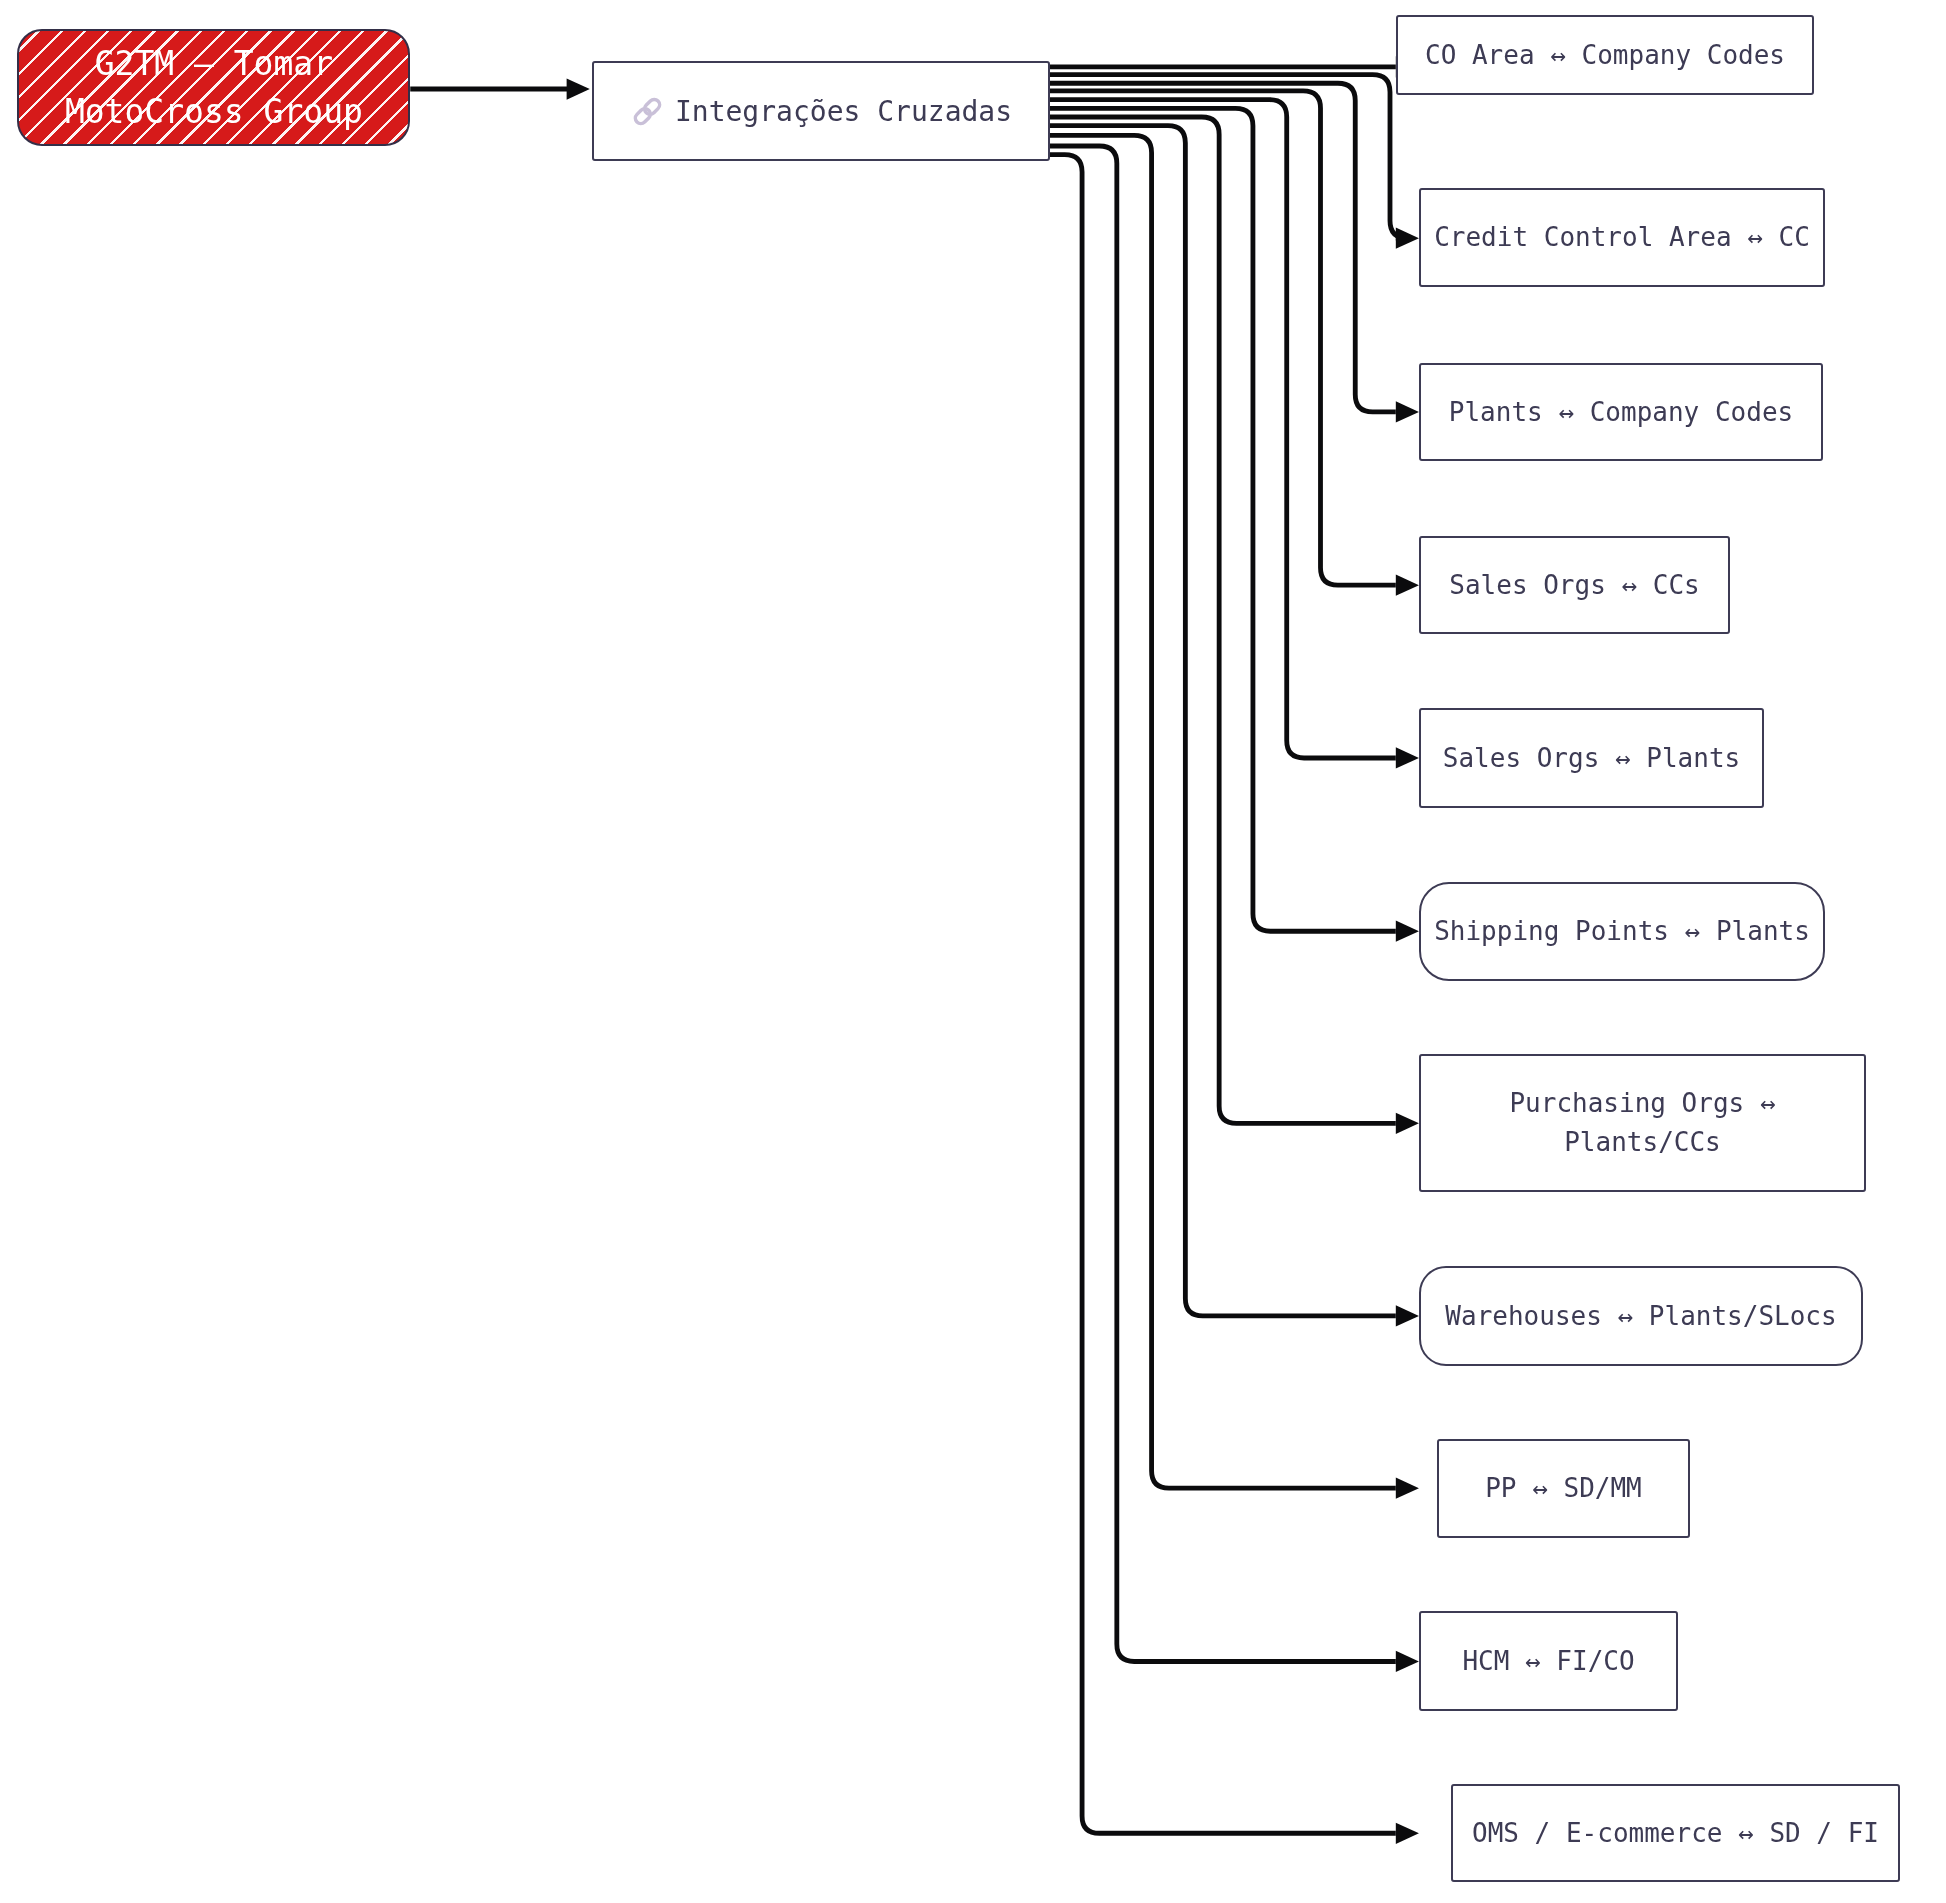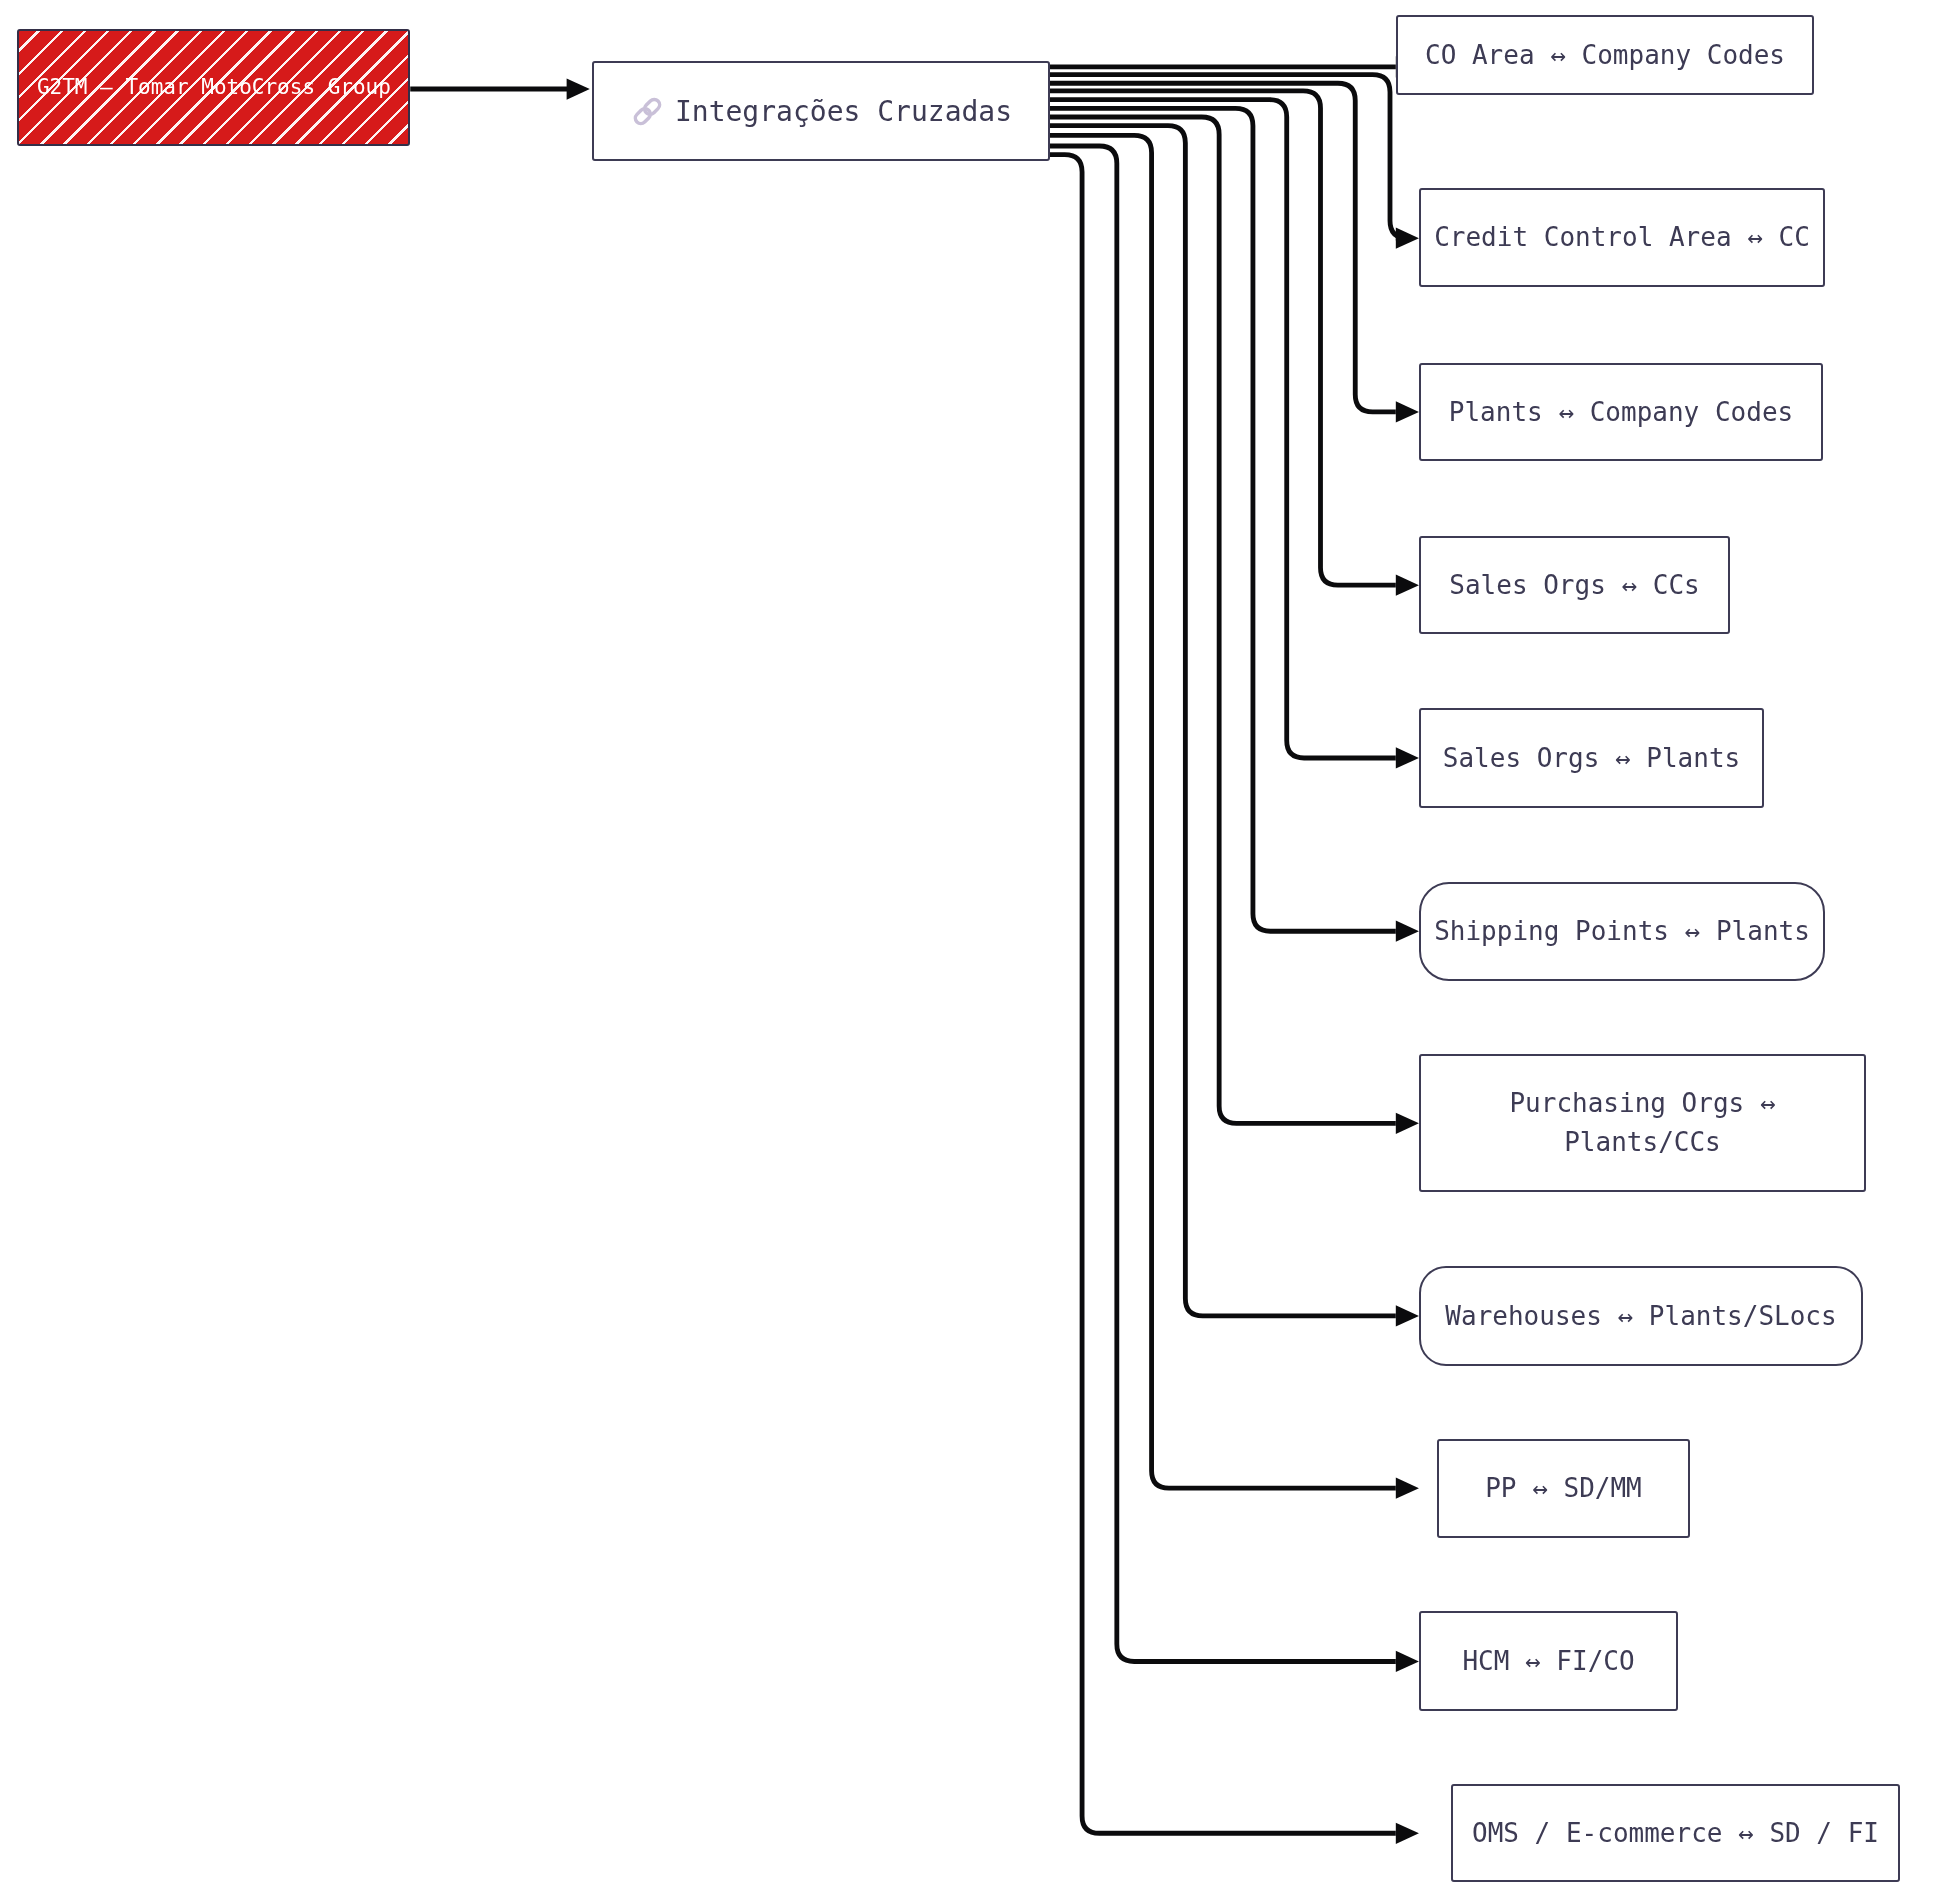--- a/index.html
+++ b/index.html
@@ -29,23 +29,24 @@
     text-align:center;
   }
   .node.root{
     background:
       repeating-linear-gradient(135deg,
         var(--root-fill) 0px, var(--root-fill) 12.6px,
         rgba(255,255,255,.95) 12.6px, rgba(255,255,255,.95) 15px,
         var(--root-fill) 15px, var(--root-fill) 16.4px),
       var(--root-fill);
     color:#ffffff;
-    font-size:21px;
+    font-size:33px;
     line-height:1.45;
     border-color:#332f48;
+    border-radius:25px;
   }
   .node.root .lbl{padding:0 15.4px;}
   .node.hub{font-size:28px;gap:10px;}
   .node.target{font-size:26px;line-height:1.5;}
   .node.target .lbl{padding:0 9.7px;}
   .icon-wrap{display:inline-flex;align-items:center;}
 </style>
 </head>
 <body>
 

